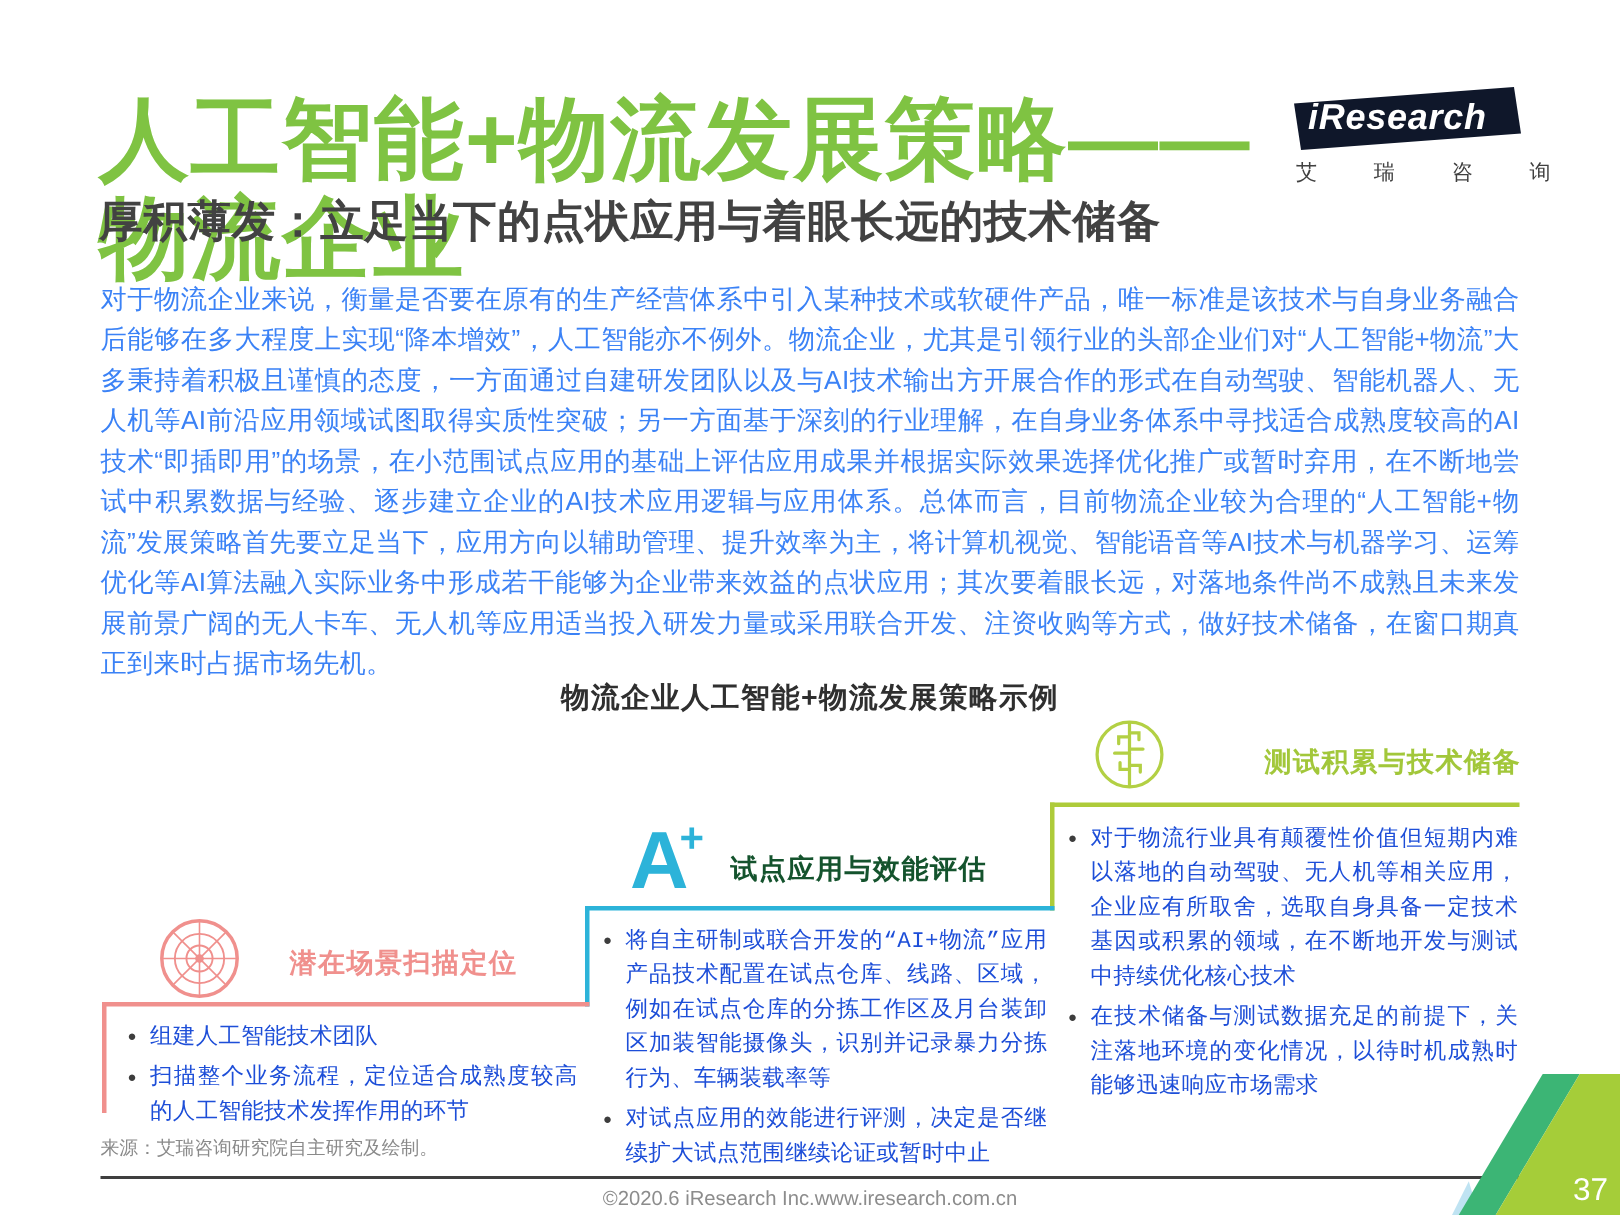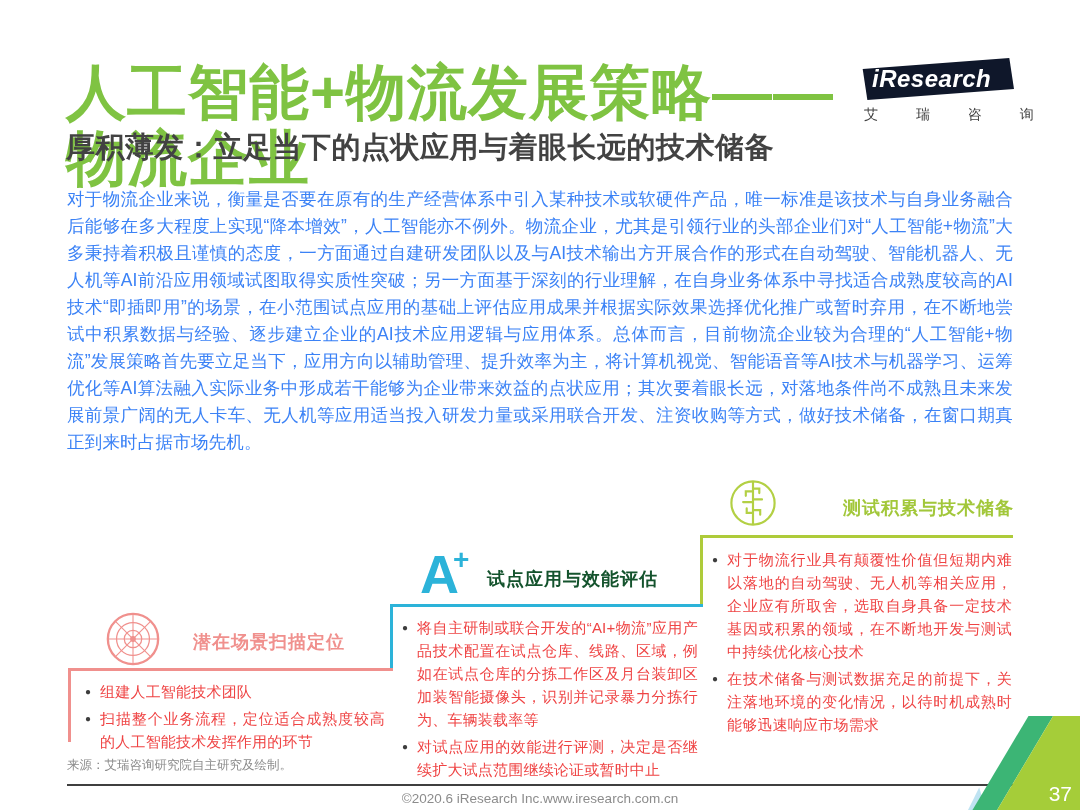--- a/index.html
+++ b/index.html
@@ -42,21 +42,21 @@
   .lbl-green{color:#a2c73a;}
   .hline,.vline{position:absolute;}
   .hline{height:3px;}
   .vline{width:3px;}
   .bg-pink{background:#f0908d;}
   .bg-blue{background:#2cb3d9;}
   .bg-green{background:#aecb3a;}
   .stage-bullets{position:absolute;}
   .bullet{display:flex;margin-bottom:4px;}
   .dot{flex:0 0 auto;font-size:10px;line-height:23px;color:#3d3d3d;margin-right:9px;}
-  .btext{font-size:15px;line-height:23px;color:#ef4444;text-align:justify;letter-spacing:0.2px;}
+  .btext{font-size:15px;line-height:23px;color:#1d4ed8;text-align:justify;letter-spacing:0.2px;font-family:Liberation Mono, monospace;}
   
   .aplus{position:absolute;left:420px;top:546px;width:64px;height:56px;color:#2cb3d9;}
   .aplus .a{font-size:54px;font-weight:bold;line-height:56px;}
   .aplus .plus{font-size:28px;font-weight:bold;position:relative;top:-24px;left:-6px;}
   
   .source-note{position:absolute;left:67px;top:757px;font-size:12.5px;color:#8a8a8a;}
   .footer-rule{position:absolute;left:67px;top:784px;width:946px;height:2px;background:#3f3f3f;}
   .footer-row{position:absolute;left:67px;top:791px;width:946px;display:flex;justify-content:center;}
   .footer-row span{font-size:13.5px;color:#8c8c8c;}
   
@@ -78,20 +78,21 @@
     <div class="logo-flag">
       <span>iResearch</span>
     </div>
     <div class="logo-cn">艾 瑞 咨 询</div>
   </div>
 
   <div class="page-subtitle">厚积薄发：立足当下的点状应用与着眼长远的技术储备</div>
 
   <div class="body-paragraph">对于物流企业来说，衡量是否要在原有的生产经营体系中引入某种技术或软硬件产品，唯一标准是该技术与自身业务融合后能够在多大程度上实现“降本增效”，人工智能亦不例外。物流企业，尤其是引领行业的头部企业们对“人工智能+物流”大多秉持着积极且谨慎的态度，一方面通过自建研发团队以及与AI技术输出方开展合作的形式在自动驾驶、智能机器人、无人机等AI前沿应用领域试图取得实质性突破；另一方面基于深刻的行业理解，在自身业务体系中寻找适合成熟度较高的AI技术“即插即用”的场景，在小范围试点应用的基础上评估应用成果并根据实际效果选择优化推广或暂时弃用，在不断地尝试中积累数据与经验、逐步建立企业的AI技术应用逻辑与应用体系。总体而言，目前物流企业较为合理的“人工智能+物流”发展策略首先要立足当下，应用方向以辅助管理、提升效率为主，将计算机视觉、智能语音等AI技术与机器学习、运筹优化等AI算法融入实际业务中形成若干能够为企业带来效益的点状应用；其次要着眼长远，对落地条件尚不成熟且未来发展前景广阔的无人卡车、无人机等应用适当投入研发力量或采用联合开发、注资收购等方式，做好技术储备，在窗口期真正到来时占据市场先机。</div>
 
+  <div class="diagram-title">物流企业人工智能+物流发展策略示例</div>
 
   <svg class="brain" style="position:absolute;left:726px;top:476px;" width="54" height="54" viewBox="0 0 60 60">
     <g fill="none" stroke="#b3d044" stroke-width="2.4" stroke-linecap="round">
       <circle cx="30" cy="30" r="24"></circle>
       <path d="M30 7 v46"></path>
       <path d="M30 17 h-8 v5"></path>
       <path d="M30 29 h-11"></path>
       <path d="M30 41 h-7 v-5"></path>
       <path d="M30 14 h7 v5"></path>
       <path d="M30 26 h10"></path>

